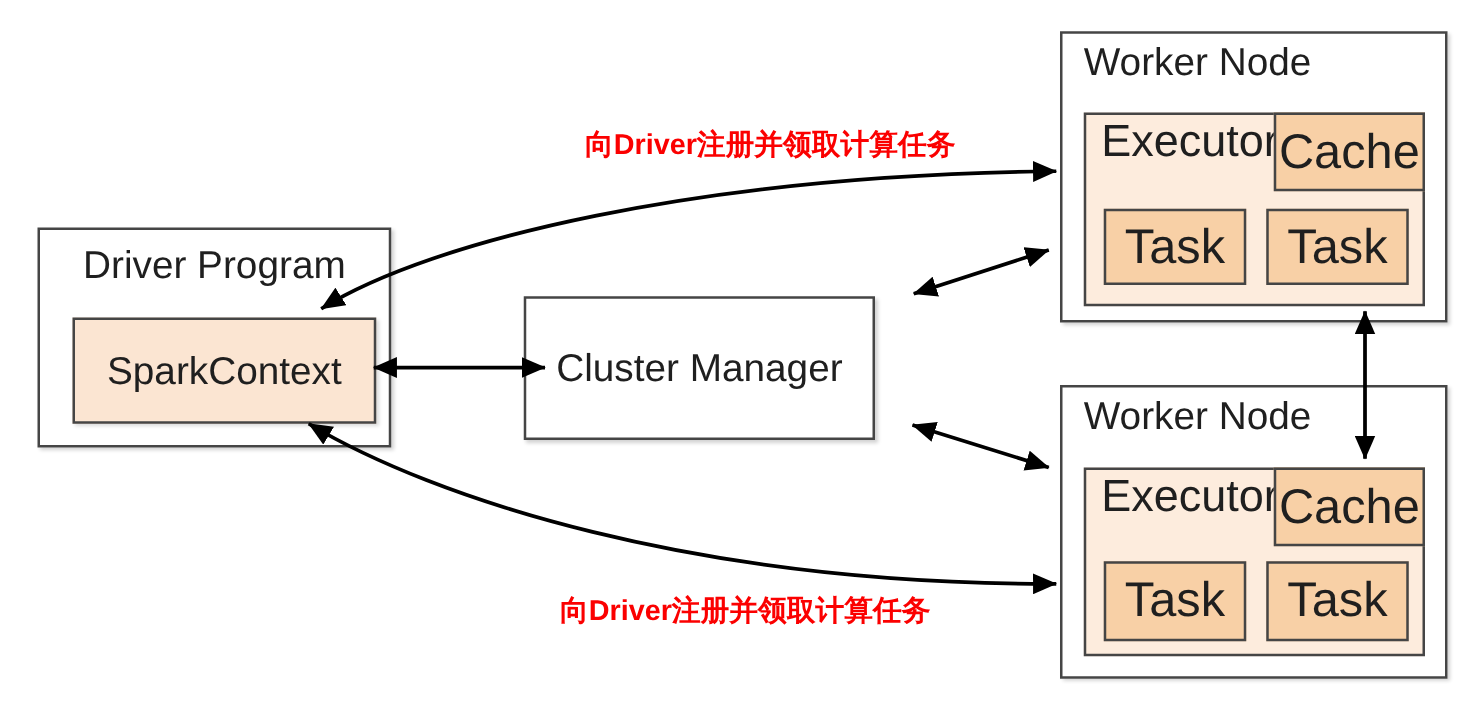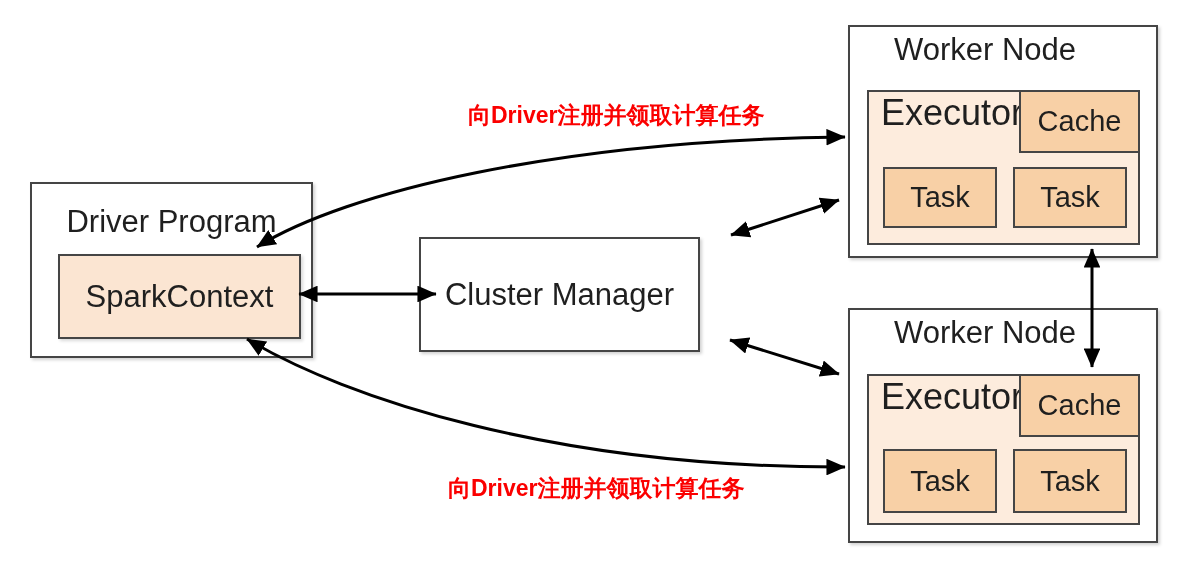--- a/index.html
+++ b/index.html
@@ -33,32 +33,31 @@
   }
   .center-label {
     display: flex;
     align-items: center;
     justify-content: center;
     width: 100%;
     height: 100%;
     font-size: 31px;
     white-space: nowrap;
   }
-  .small-label { font-size: 29px; }
+  .small-label { font-size: 39px; }
   .outer-title-center {
     text-align: center;
-    padding-top: 20px;
+    padding-top: 10px;
     font-size: 31px;
     white-space: nowrap;
   }
   .outer-title-left {
     padding: 5px 0 0 17px;
     font-size: 31px;
     white-space: nowrap;
-    margin-left: 27px;
   }
   .exec-label {
     position: absolute;
     left: 12px;
     top: 0;
     font-size: 36px;
     white-space: nowrap;
   }
   .annotation {
     position: absolute;

